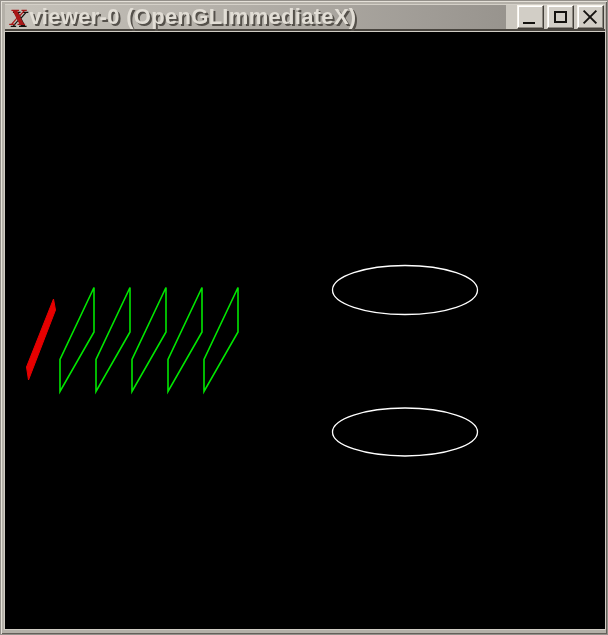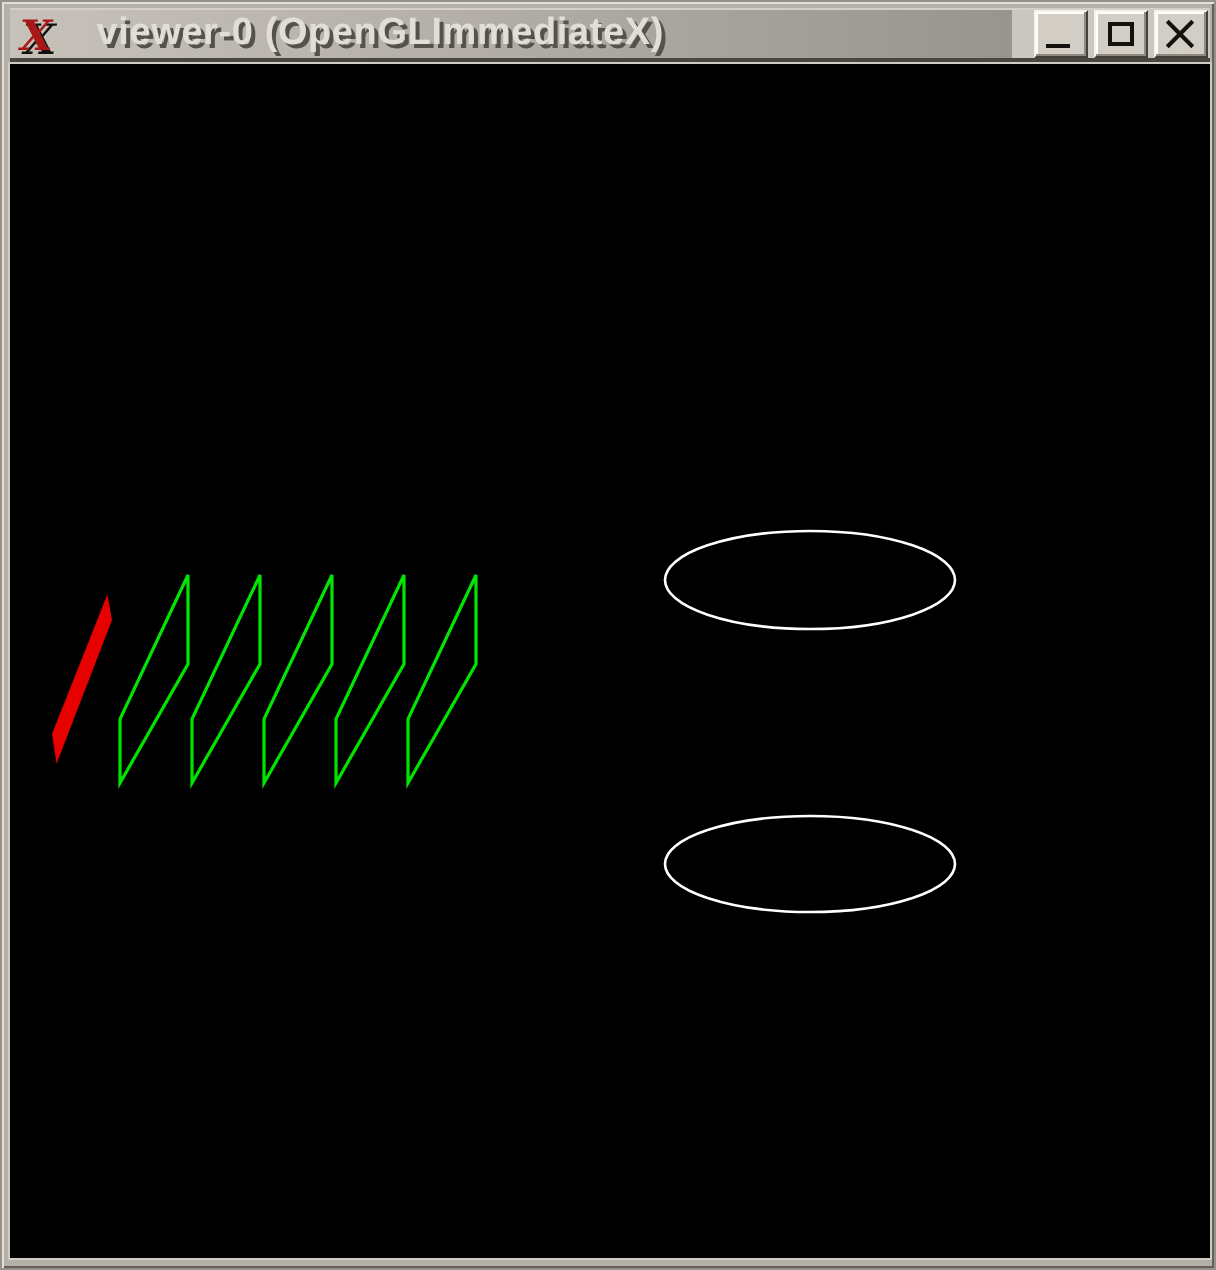--- a/index.html
+++ b/index.html
@@ -27,22 +27,22 @@
     font-family:"DejaVu Serif", serif;
     font-weight:bold;
     font-size:21px;
     line-height:21px;
     transform:skewX(-10deg);
     text-shadow:2px 2px 0 #14100e;
     user-select:none;
   }
 
   .title-text {
-    margin-left:22px;
-    font-size:19px;
+    margin-left:3px;
+    font-size:22px;
     font-weight:bold;
     letter-spacing:0.3px;
     color:#e2ded6;
     text-shadow:2px 2px 0 #55514b;
     white-space:nowrap;
   }
 
   .controls {
     margin-left:auto;
     height:100%;

